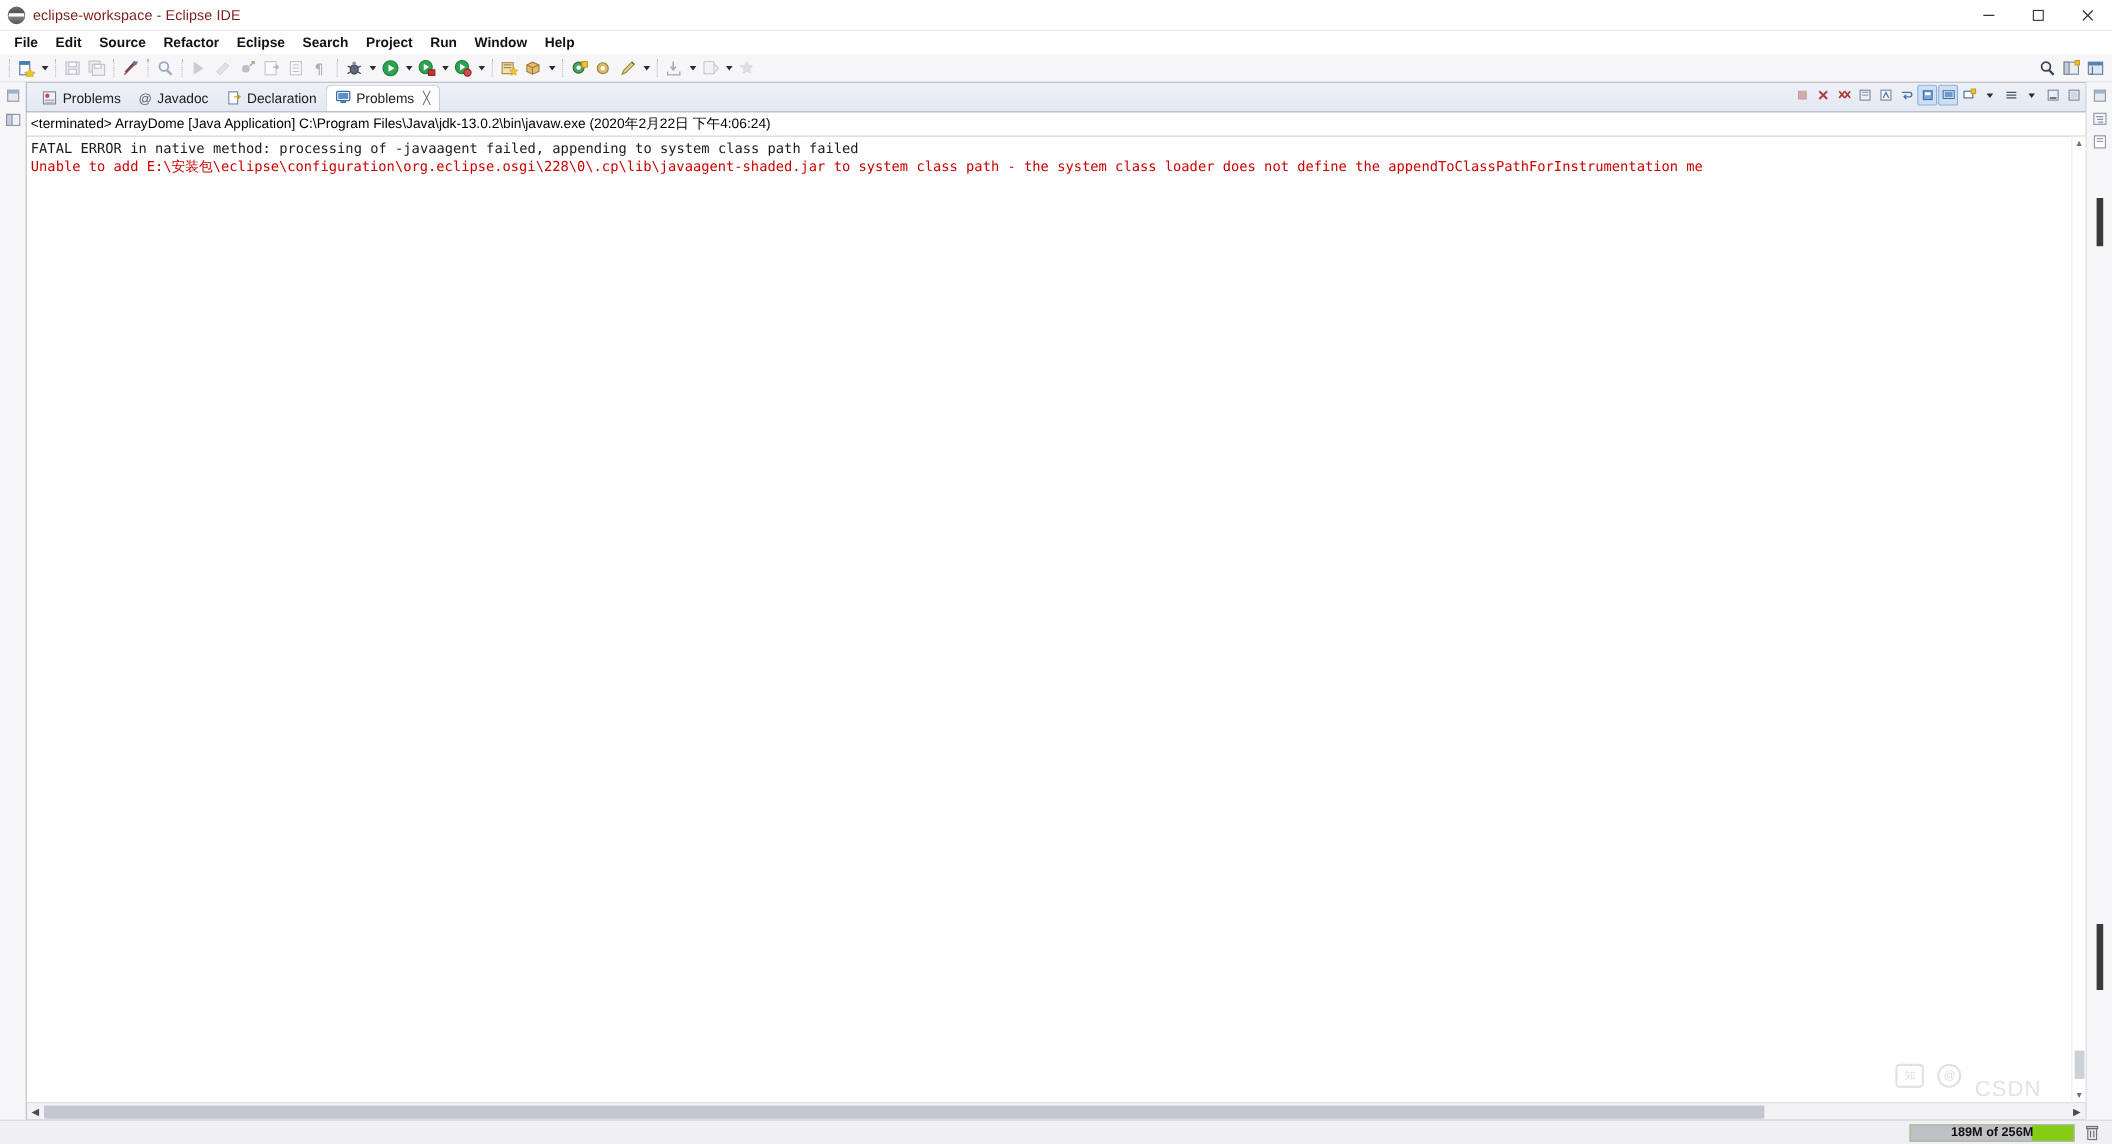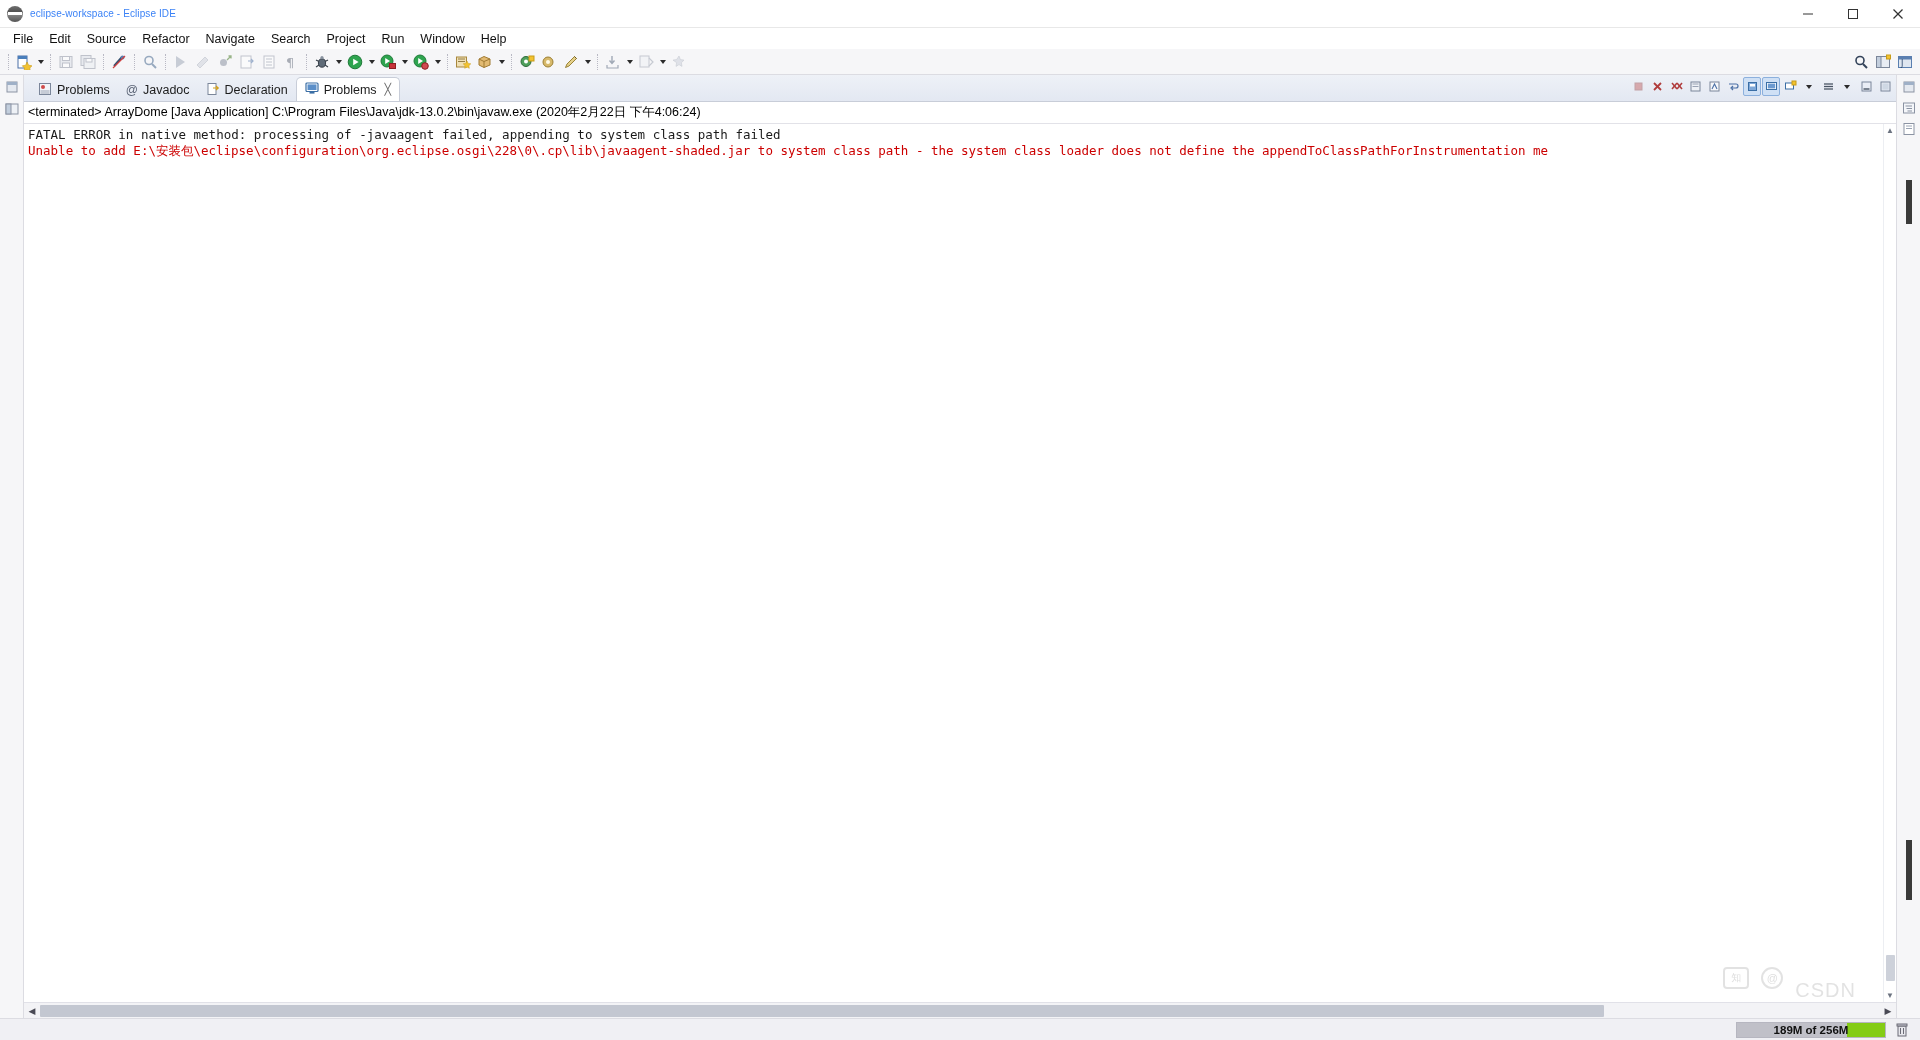--- a/index.html
+++ b/index.html
@@ -27,42 +27,43 @@
     background: linear-gradient(180deg,#6f6f6f 0%,#4a4a4a 45%,#8d8d8d 46%,#555 100%);
     position: relative;
     flex: 0 0 auto;
   }
   .title-icon::after {
     content:"";
     position:absolute; left:1px; right:1px; top:6px; height:3px;
     background:#ffffff;
   }
   .title-text {
-    font-size: 10px;
-    color: #3b82f6;
+    font-size: 13px;
+    color: #7f1d1d;
     letter-spacing: .1px;
   }
   .win-buttons {
     position: absolute; right: 0; top: 0;
     height: 28px; display: flex;
   }
   .win-btn {
     width: 45px; height: 28px;
     display: flex; align-items: center; justify-content: center;
     color: #333; font-size: 12px;
   }
   .win-btn svg { display:block; }
 
   
   .menubar {
     height: 21px;
     background: #ffffff;
     display: flex;
     align-items: center;
     padding-left: 5px;
+    font-weight: bold;
   }
   .menu-item {
     font-size: 12.5px;
     color: #111;
     padding: 1px 8px;
     white-space: nowrap;
   }
 
   
   .toolbar {
@@ -354,21 +355,21 @@
         </svg>
     </div>
   </div>
 </div>
 
 <div class="menubar">
   <div class="menu-item"><span>File</span></div>
   <div class="menu-item"><span>Edit</span></div>
   <div class="menu-item"><span>Source</span></div>
   <div class="menu-item"><span>Refactor</span></div>
-  <div class="menu-item"><span>Navigate</span></div>
+  <div class="menu-item"><span>Eclipse</span></div>
   <div class="menu-item"><span>Search</span></div>
   <div class="menu-item"><span>Project</span></div>
   <div class="menu-item"><span>Run</span></div>
   <div class="menu-item"><span>Window</span></div>
   <div class="menu-item"><span>Help</span></div>
 </div>
 
 <div class="toolbar">
   <div class="tb-sep"></div>
 

